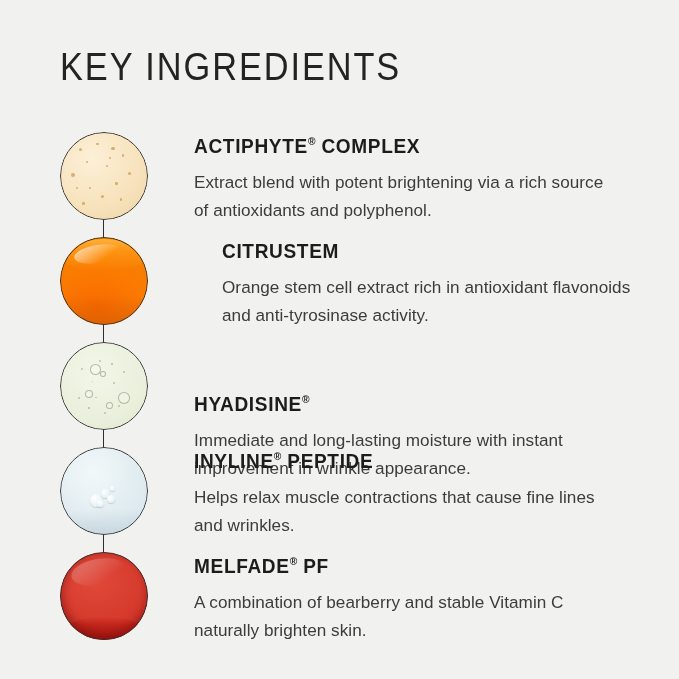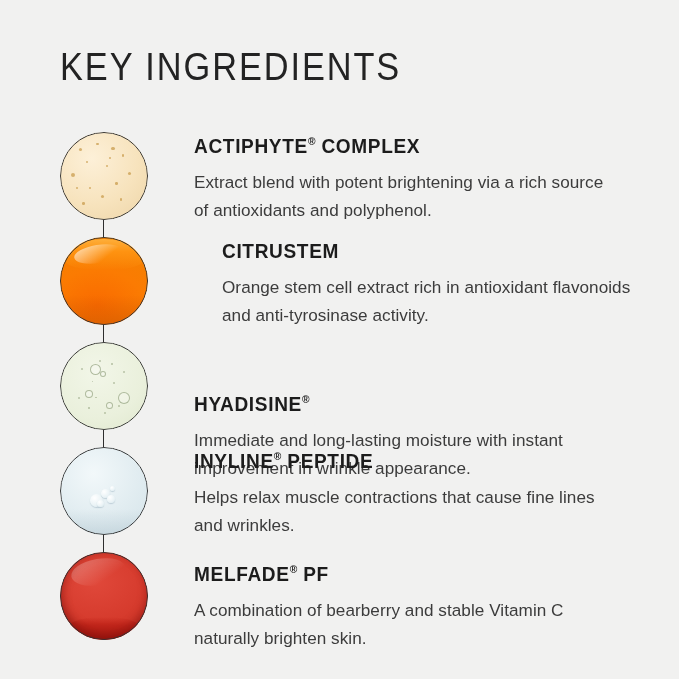--- a/index.html
+++ b/index.html
@@ -327,20 +327,20 @@
     <div class="ingredient" style="top:214px;margin-top:48px;">
       <div class="ing-heading">HYADISINE<sup>®</sup></div>
       <div class="ing-body">Immediate and long-lasting moisture with instant improvement in wrinkle appearance.</div>
     </div>
 
     <div class="ingredient" style="top:319px;">
       <div class="ing-heading">INYLINE<sup>®</sup> PEPTIDE</div>
       <div class="ing-body">Helps relax muscle contractions that cause fine lines and wrinkles.</div>
     </div>
 
-    <div class="ingredient" style="top:424px;margin-top:8px;">
+    <div class="ingredient" style="top:424px;">
       <div class="ing-heading">MELFADE<sup>®</sup> PF</div>
       <div class="ing-body">A combination of bearberry and stable Vitamin C naturally brighten skin.</div>
     </div>
 
   </div>
 
 </div>
 
 </body></html>

